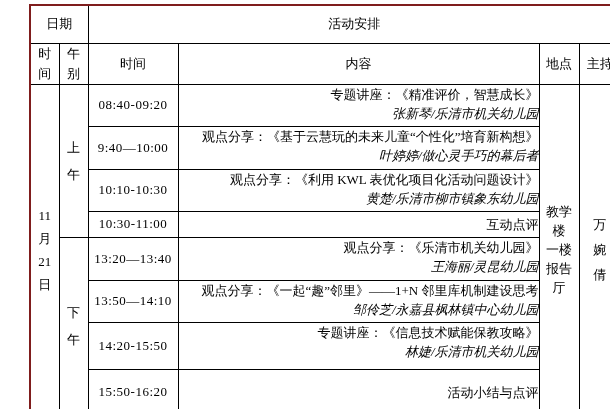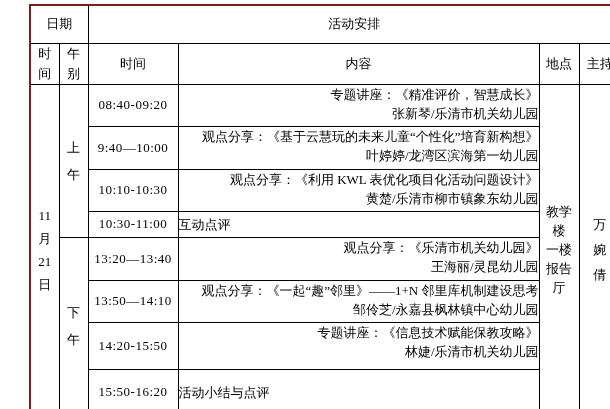--- a/index.html
+++ b/index.html
@@ -50,26 +50,26 @@
     text-align: center;
     vertical-align: middle;
     letter-spacing: 0.5px;
   }
   
   td.c {
     vertical-align: top;
     padding: 2px 5px;
   }
   td.c .ct { text-align: right;  line-height: 19px; }
-  td.c .cp { text-align: right; line-height: 19px; }
+  td.c .cp { text-align: right; line-height: 19px; font-style: italic; }
   td.c.center {
     vertical-align: middle;
     text-align: center;
   }
-  td.c.center .ct { text-align: left; }
+  td.c.center .ct { text-align: right; }
   
   tr.h1 { height: 38px; }
   tr.h2 { height: 41px; }
   tr.r0 { height: 42px; }
   tr.r1 { height: 43px; }
   tr.r2 { height: 42px; }
   tr.r3 { height: 26px; }
   tr.r4 { height: 43px; }
   tr.r5 { height: 42px; }
   tr.r6 { height: 47px; }
@@ -125,21 +125,21 @@
 厅</td>
       <td class="v host" rowspan="8">万
 婉
 倩</td>
     </tr>
 
     <tr class="r1">
       <td class="t">9:40—10:00</td>
       <td class="c">
         <div class="ct">观点分享：《基于云慧玩的未来儿童“个性化”培育新构想》</div>
-        <div class="cp">叶婷婷/龙湾区滨海第一幼儿园</div>
+        <div class="cp">叶婷婷/做心灵手巧的幕后者</div>
       </td>
     </tr>
 
     <tr class="r2">
       <td class="t">10:10-10:30</td>
       <td class="c">
         <div class="ct">观点分享：《利用 KWL 表优化项目化活动问题设计》</div>
         <div class="cp">黄楚/乐清市柳市镇象东幼儿园</div>
       </td>
     </tr>

